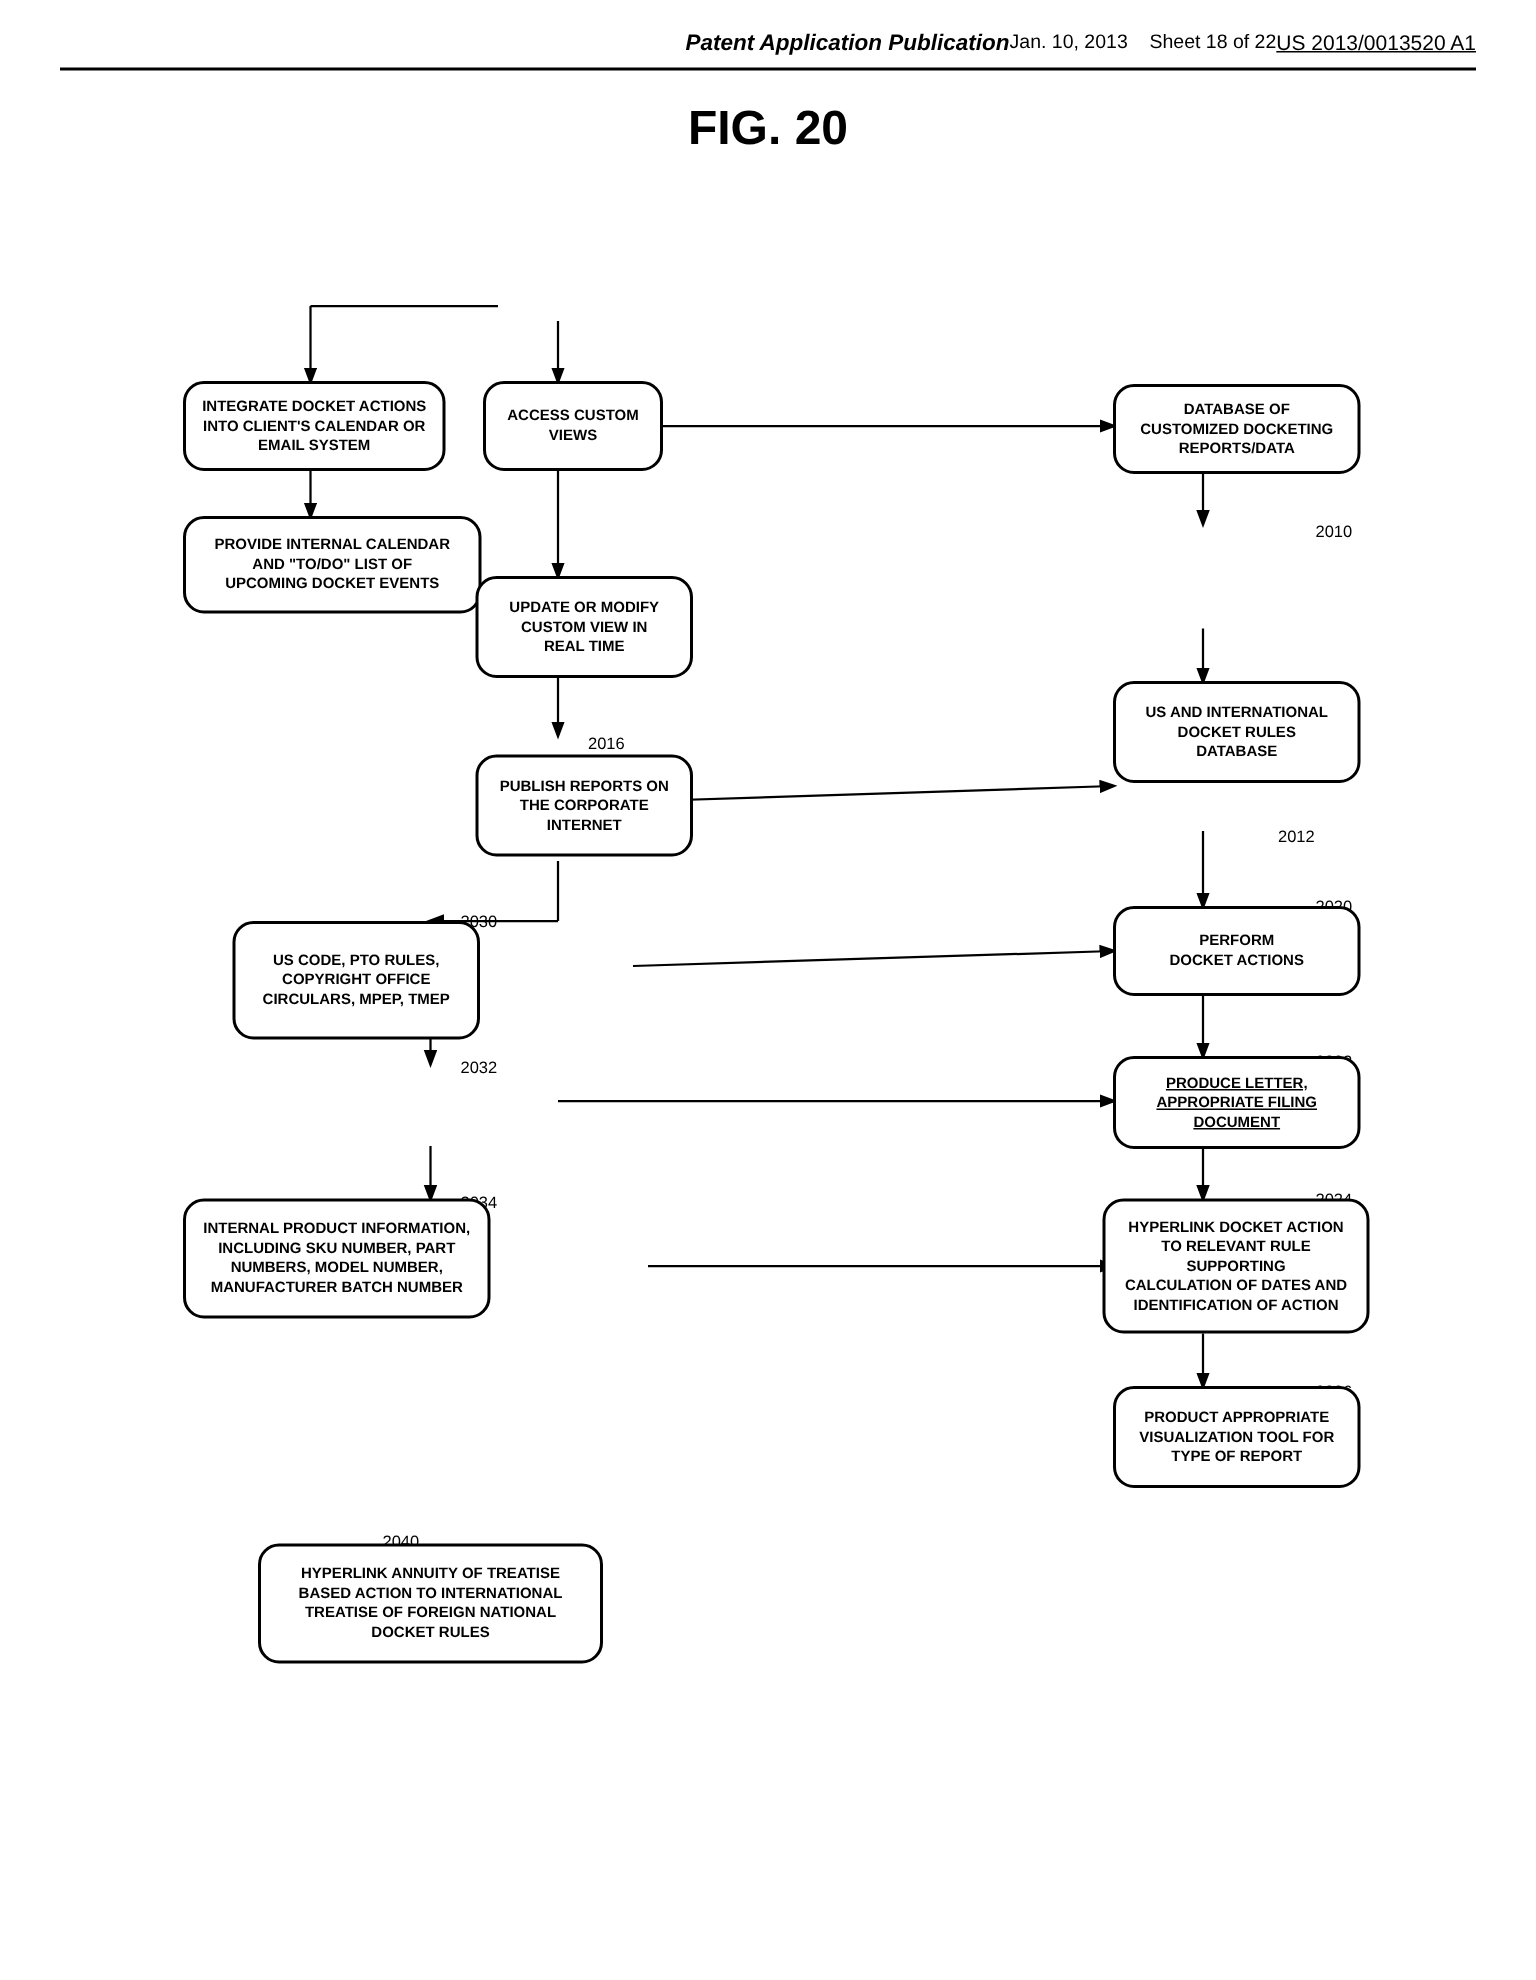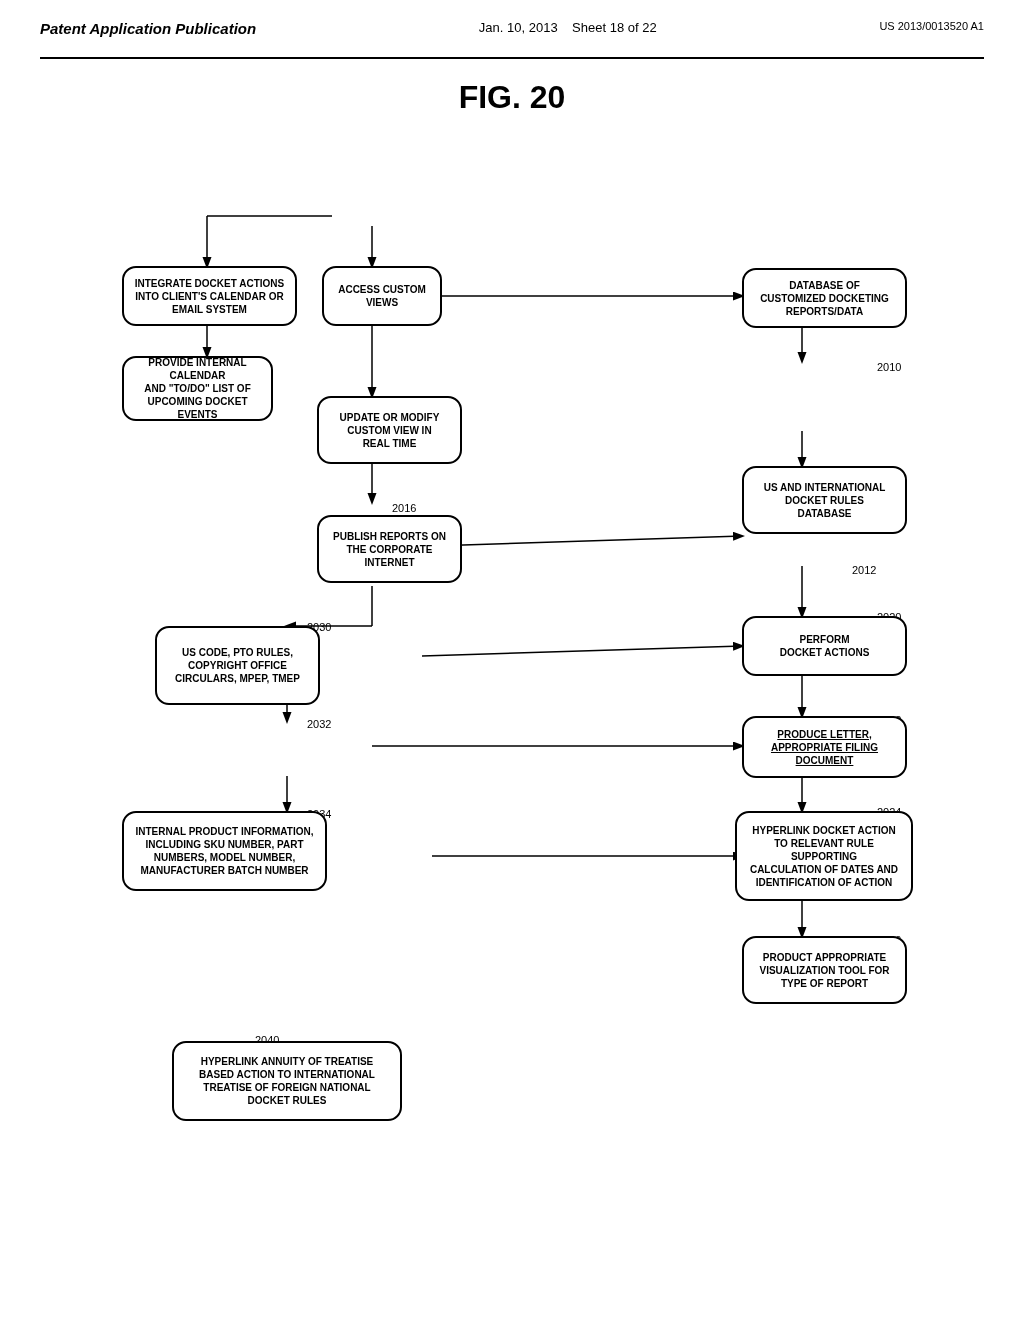--- a/index.html
+++ b/index.html
@@ -16,37 +16,38 @@
       width: 1024px;
       min-height: 1320px;
       background: #fff;
       padding: 20px 40px;
       position: relative;
     }
 
     
     .header {
       display: flex;
-      justify-content: space-between;
+      justify-content: flex-end;
       align-items: flex-start;
       border-bottom: 2px solid #000;
-      padding-bottom: 20px;
+      padding-bottom: 8px;
       margin-bottom: 20px;
     }
     .header-left {
       font-size: 15px;
       font-weight: bold;
       font-style: italic;
     }
     .header-center {
       font-size: 13px;
       text-align: center;
     }
     .header-right {
-      font-size: 11px;
+      font-size: 14px;
+      text-decoration: underline;
     }
 
     
     .fig-title {
       text-align: center;
       font-size: 32px;
       font-weight: bold;
       margin-bottom: 30px;
       margin-top: 10px;
     }
@@ -166,21 +167,21 @@
     <div class="fc-label" style="left:185px; top:120px;">2002</div>
 
     <div class="fc-box rounded" style="left:80px; top:120px; width:175px; height:60px; font-size:10px;">
       <span style="white-space:pre-line;">INTEGRATE DOCKET ACTIONS
 INTO CLIENT'S CALENDAR OR
 EMAIL SYSTEM</span>
     </div>
 
     <div class="fc-label" style="left:185px; top:210px;">2004</div>
 
-    <div class="fc-box rounded" style="left:80px; top:210px; width:151px; height:65px; font-size:10px;">
+    <div class="fc-box rounded" style="left:80px; top:210px; width:199px; height:65px; font-size:10px;">
       <span style="white-space:pre-line;">PROVIDE INTERNAL CALENDAR
 AND "TO/DO" LIST OF
 UPCOMING DOCKET EVENTS</span>
     </div>
 
     <div class="fc-label" style="left:350px; top:120px;">2006</div>
 
     <div class="fc-box rounded" style="left:280px; top:120px; width:120px; height:60px; font-size:10px;">
       <span style="white-space:pre-line;">ACCESS CUSTOM
 VIEWS</span>

